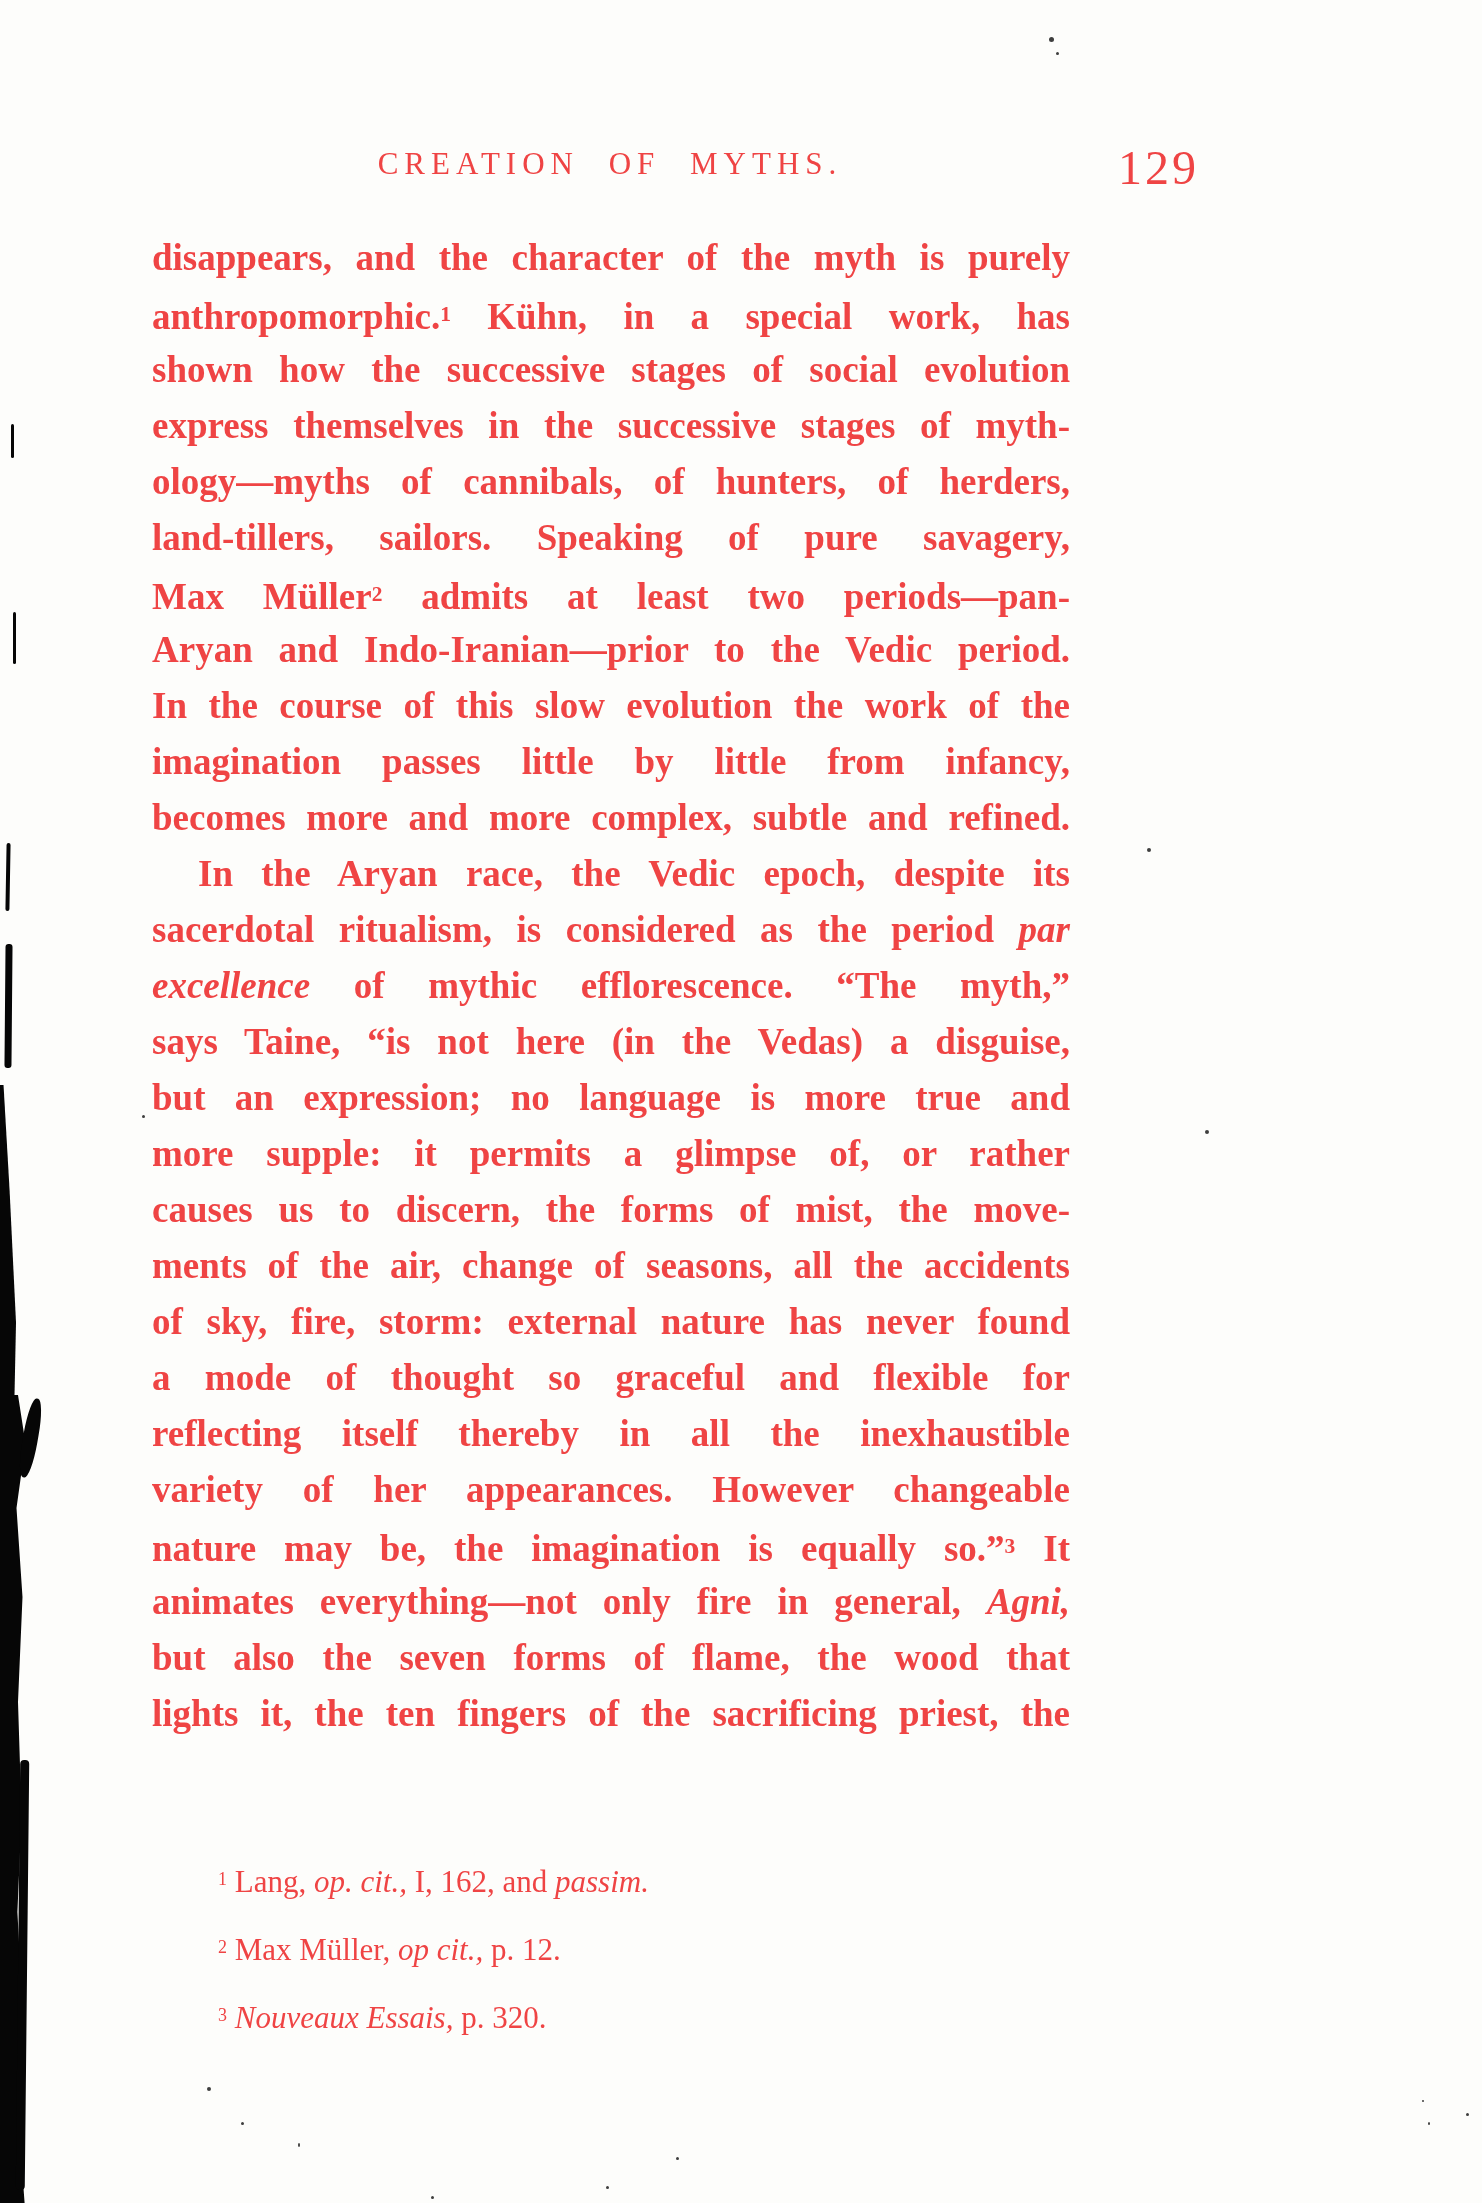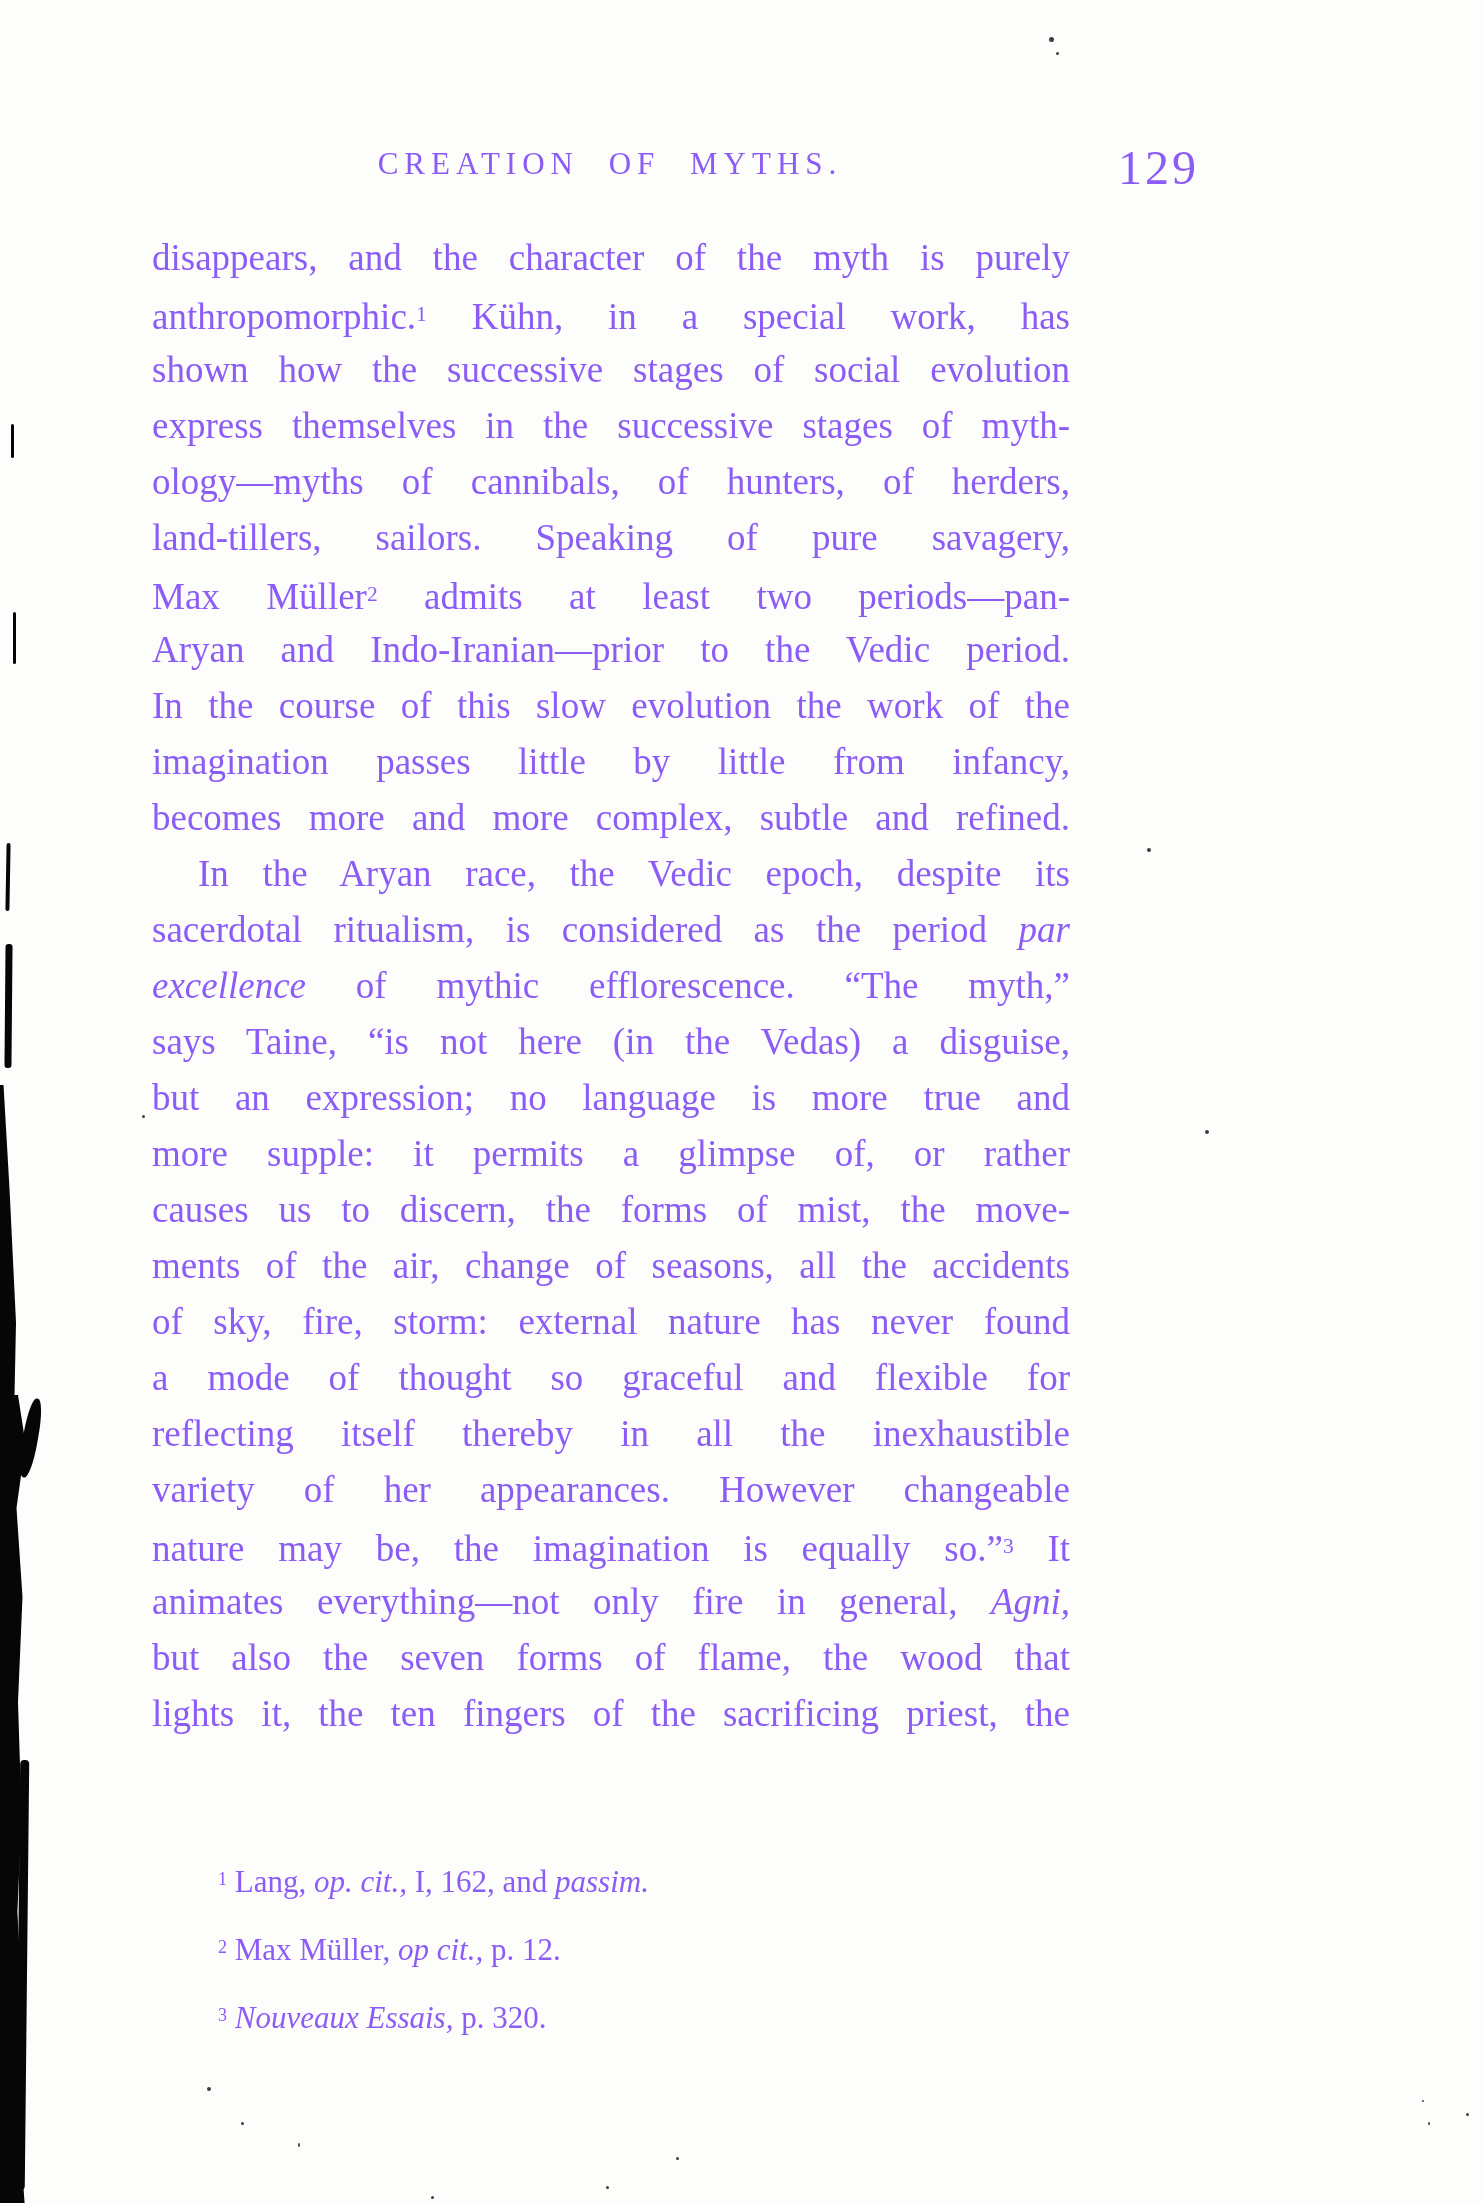--- a/index.html
+++ b/index.html
@@ -1,37 +1,37 @@
 <!DOCTYPE html>
 <html><head>
 <meta charset="utf-8">
 <style>
   html,body{margin:0;padding:0;background:#e8e8e8;}
   .page{
     position:relative;
     width:1482px;height:2203px;
     background:#fdfdfb;
-    color:#8b5cf6;
+    color:#ef4444;
     font-family:"Liberation Serif",serif;
     overflow:hidden;
   }
   
   .running-header{
     position:absolute;left:150px;top:146px;width:920px;
     text-align:center;
     font-size:31px;letter-spacing:6px;word-spacing:16px;
     white-space:nowrap;
   }
   .page-number{
     position:absolute;left:1118px;top:140px;
     font-size:48px;letter-spacing:3px;
   }
   
   .body-text{
-    position:absolute;left:152px;top:230px;width:918px;
+    position:absolute;left:152px;top:230px;width:918px;font-weight:bold;
   }
   .line{
     height:56px;line-height:56px;
     font-size:37px;
     text-align:justify;
     text-align-last:justify;
     width:100%;
   }
   .line.indent{text-indent:46px;}
   .it,.italic{font-style:italic;margin-top:20px;}

